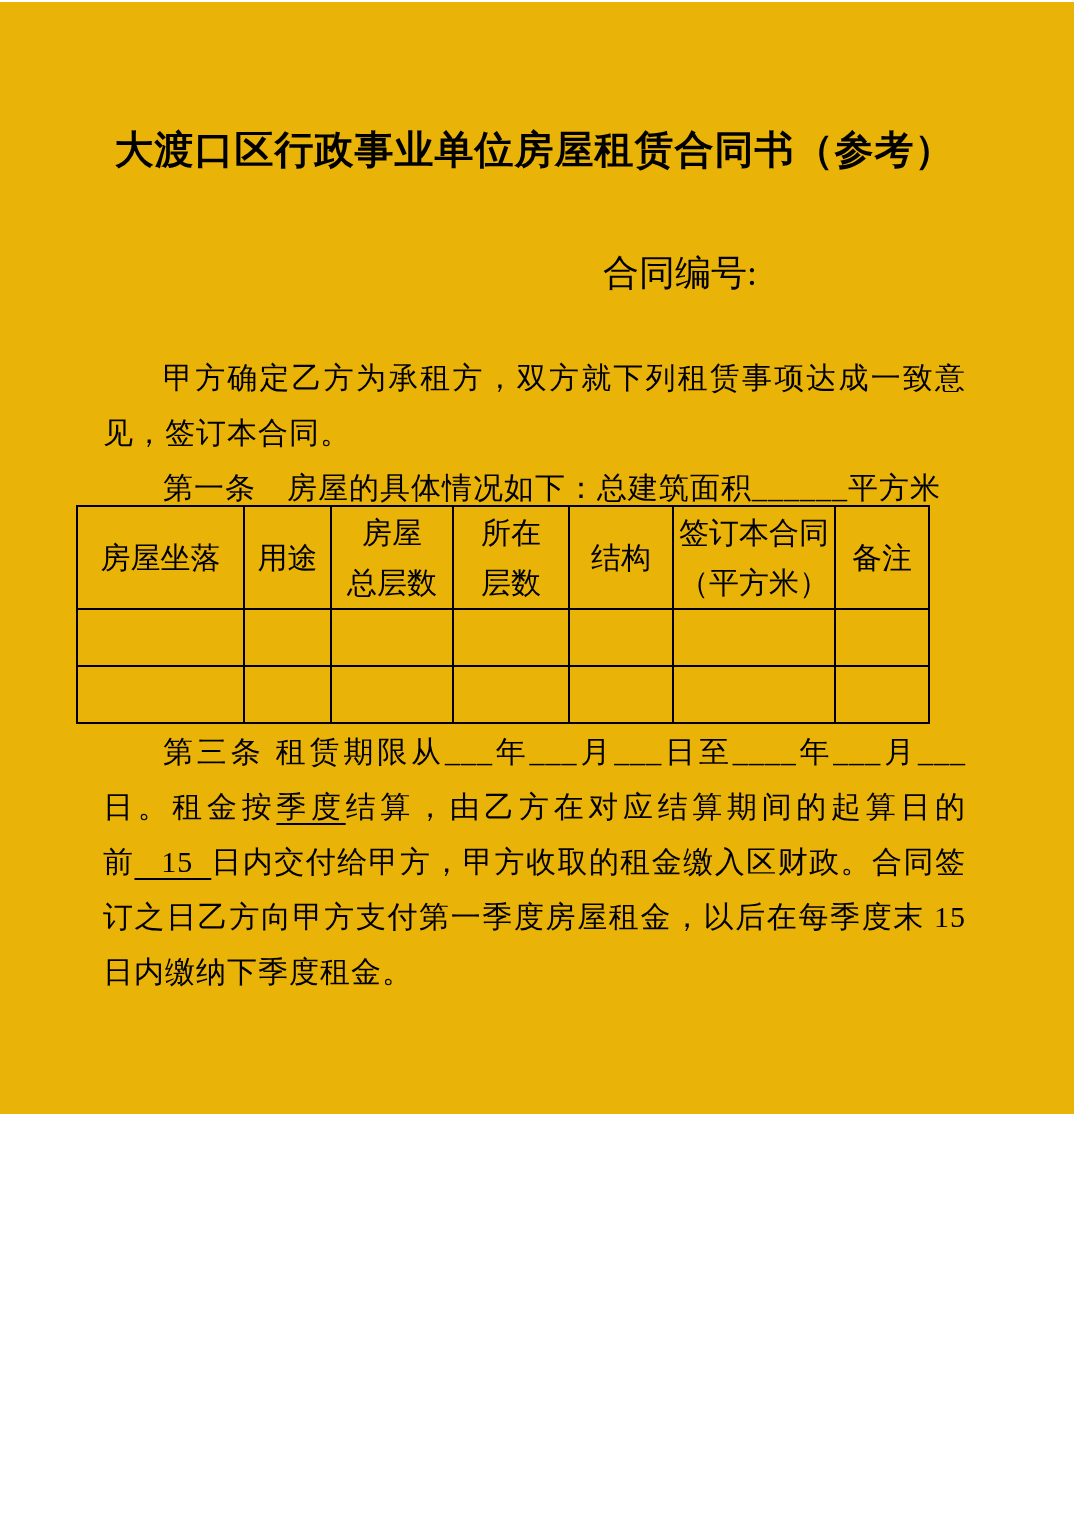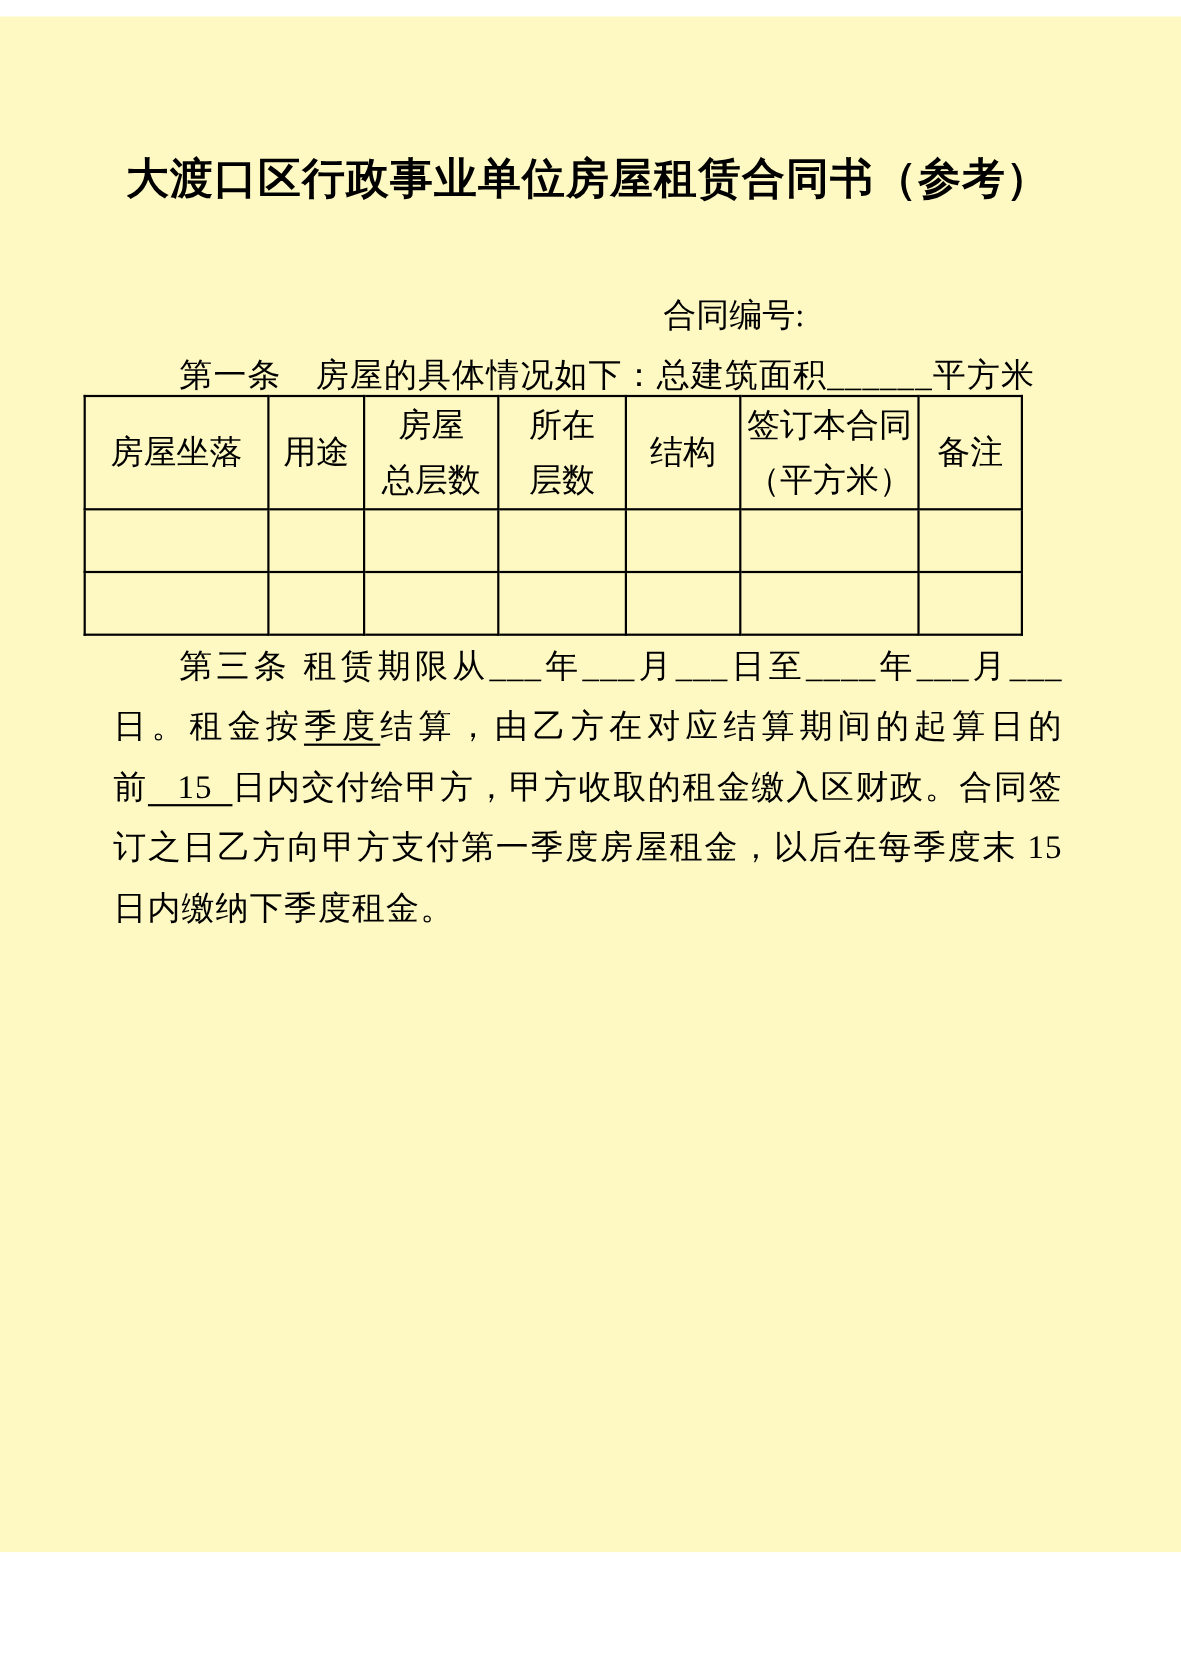--- a/index.html
+++ b/index.html
@@ -1,40 +1,40 @@
 <!DOCTYPE html>
 <html><head>
 <meta charset="utf-8">
 <style>
   html, body { margin: 0; padding: 0; background: #ffffff; }
   .page {
     position: relative;
     width: 1074px;
-    height: 1396px;
-    margin: 15px auto;
-    background: #fef9c3;
+    height: 1112px;
+    margin: 2px auto;
+    background: #eab308;
     color: #000000;
     font-family: "Liberation Serif", "DejaVu Serif", serif;
     box-sizing: border-box;
     padding: 0 108px 0 103px;
     overflow: hidden;
   }
   .title {
     font-size: 39px;
     font-weight: bold;
     text-align: center;
     margin: 122px 0 0 0;
     line-height: 52px;
     letter-spacing: 1px;
     white-space: nowrap;
   }
   .contract-no {
     margin-top: 70px;
     padding-left: 500px;
-    font-size: 30px;
+    font-size: 36px;
     line-height: 55px;
   }
   .parties { margin-top: 0; }
   .party-line {
     font-size: 30px;
     line-height: 55px;
     letter-spacing: 1px;
   }
   .para {
     font-size: 30px;
@@ -91,20 +91,21 @@
 
 <div class="page">
 
   <h1 class="title">大渡口区行政事业单位房屋租赁合同书（参考）</h1>
 
   <div class="contract-no">
     <span>合同编号:</span>
   </div>
 
 
+  <p class="para gap-top"><span>甲方确定乙方为承租方，双方就下列租赁事项达成一致意见，签订本合同。</span></p>
 
   <p class="para"><span>第一条　房屋的具体情况如下：总建筑面积______平方米</span></p>
 
   <table class="house-table">
     <colgroup>
       <col class="col-1">
         <col class="col-2">
         <col class="col-3">
         <col class="col-4">
       <col class="col-5">

